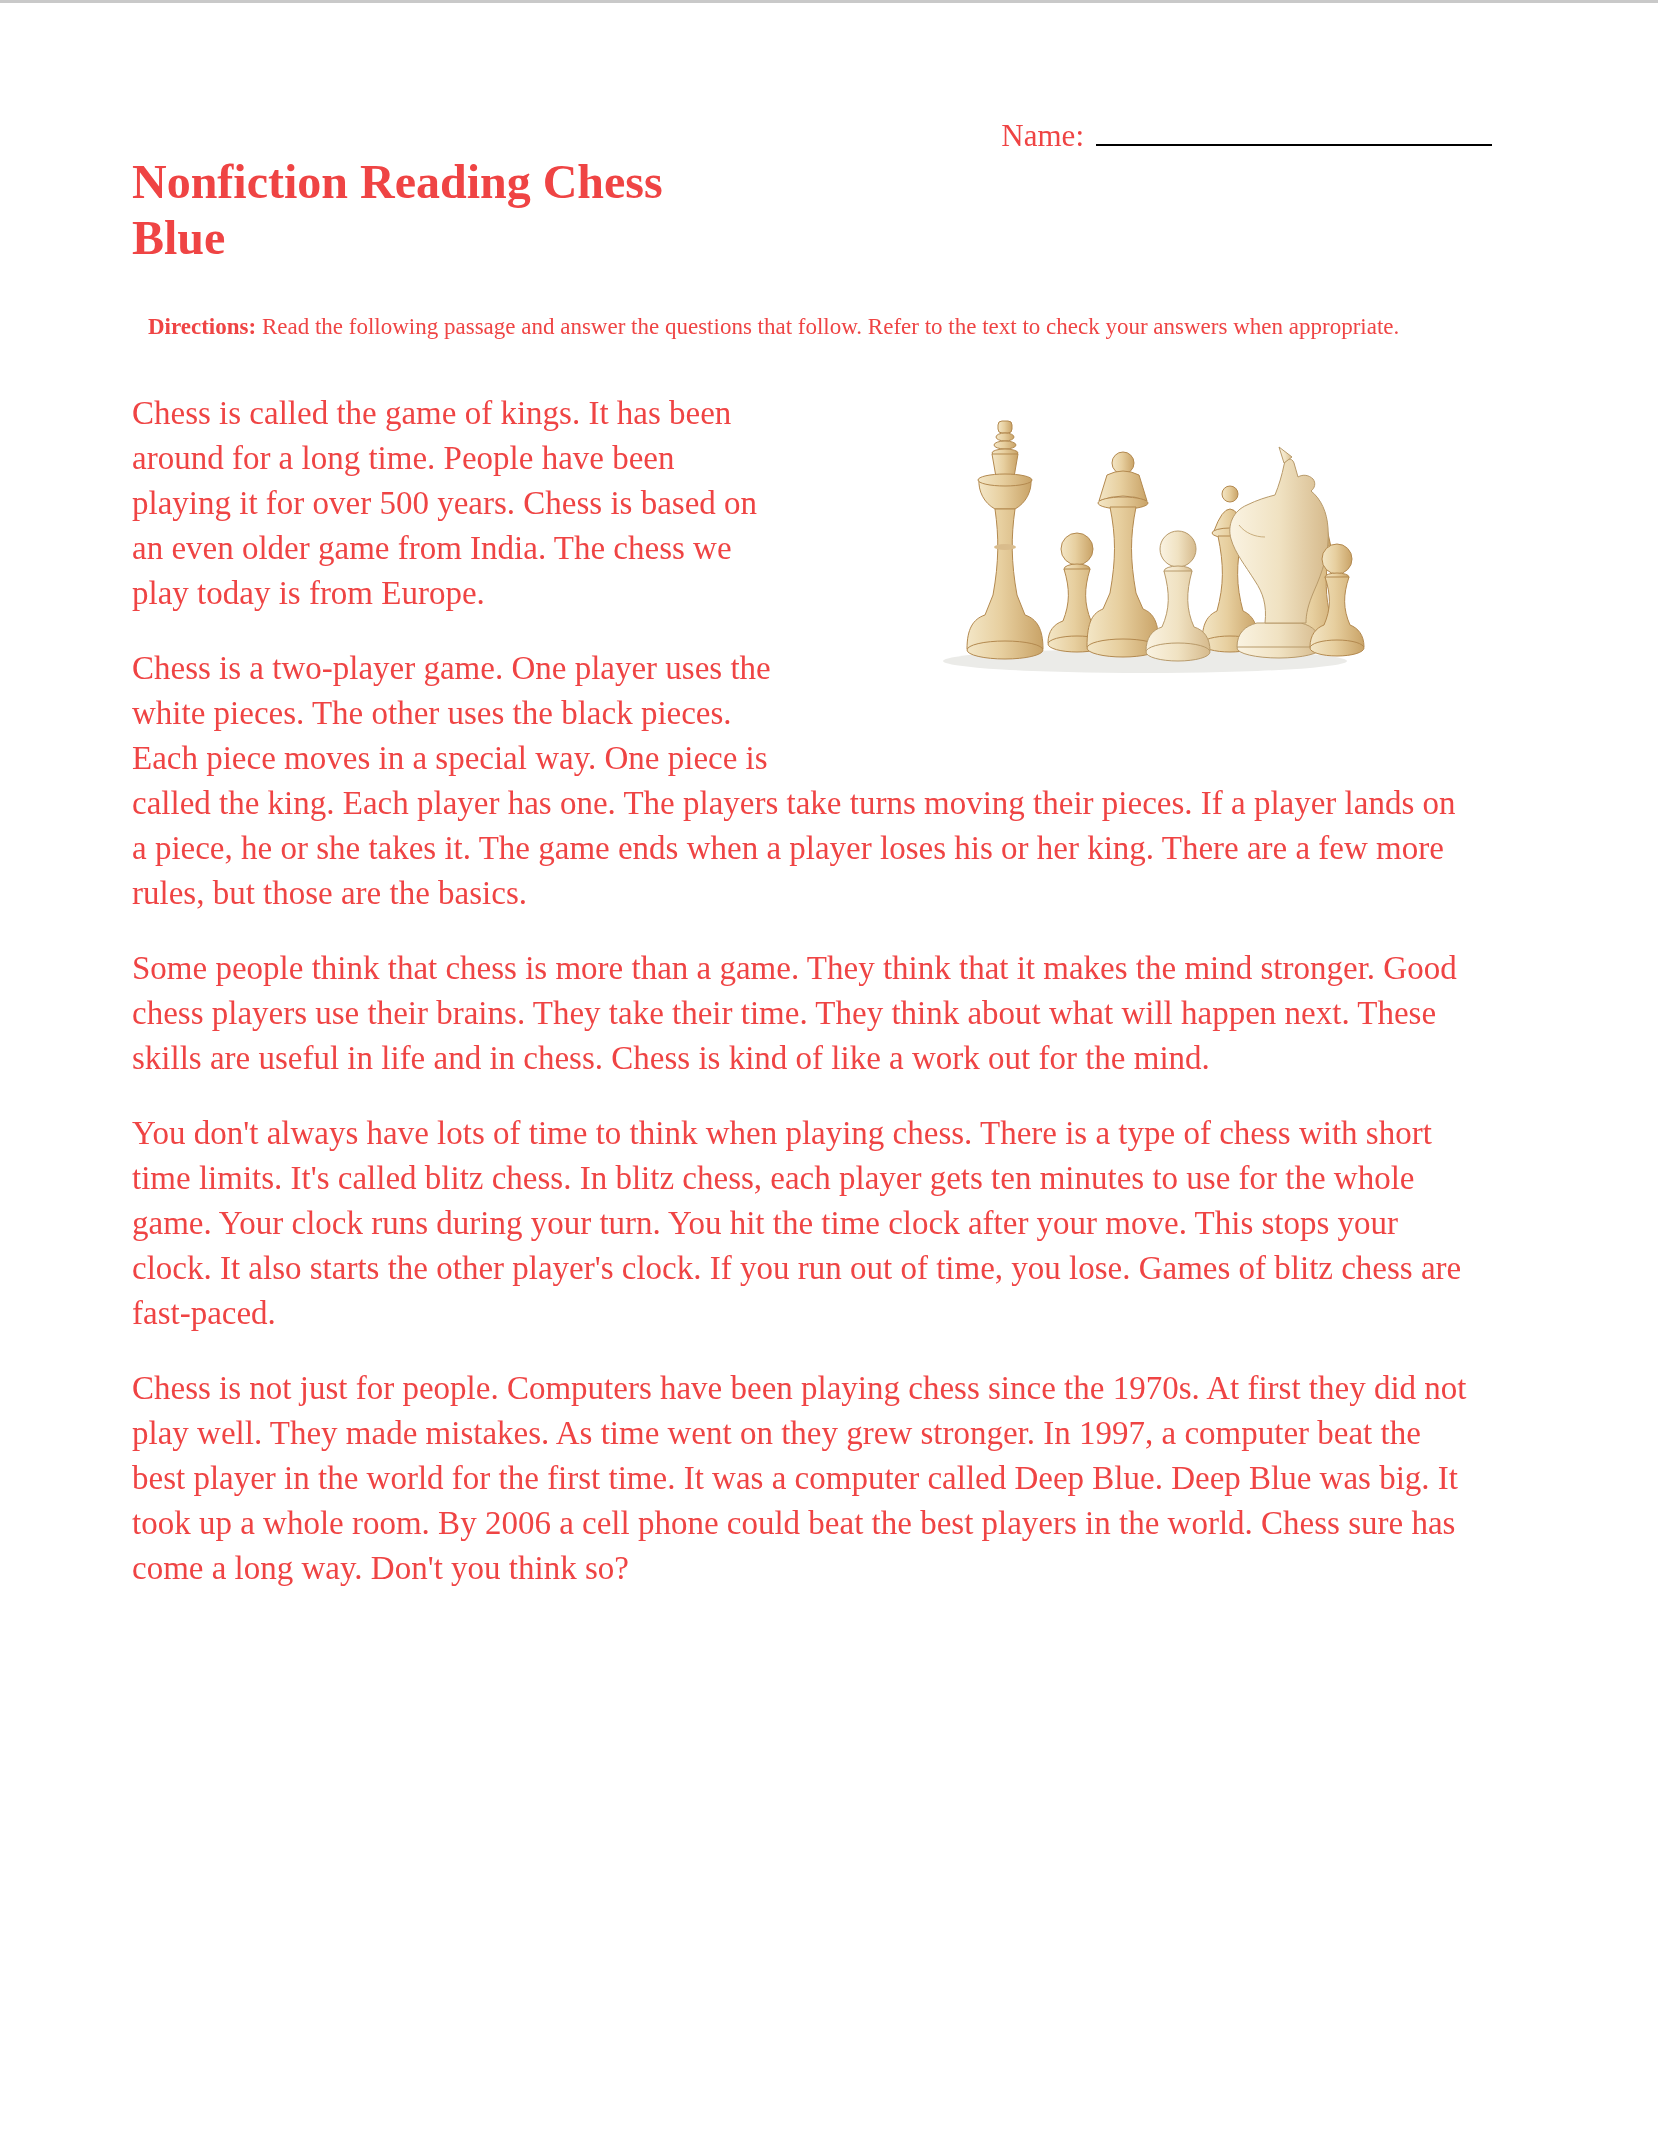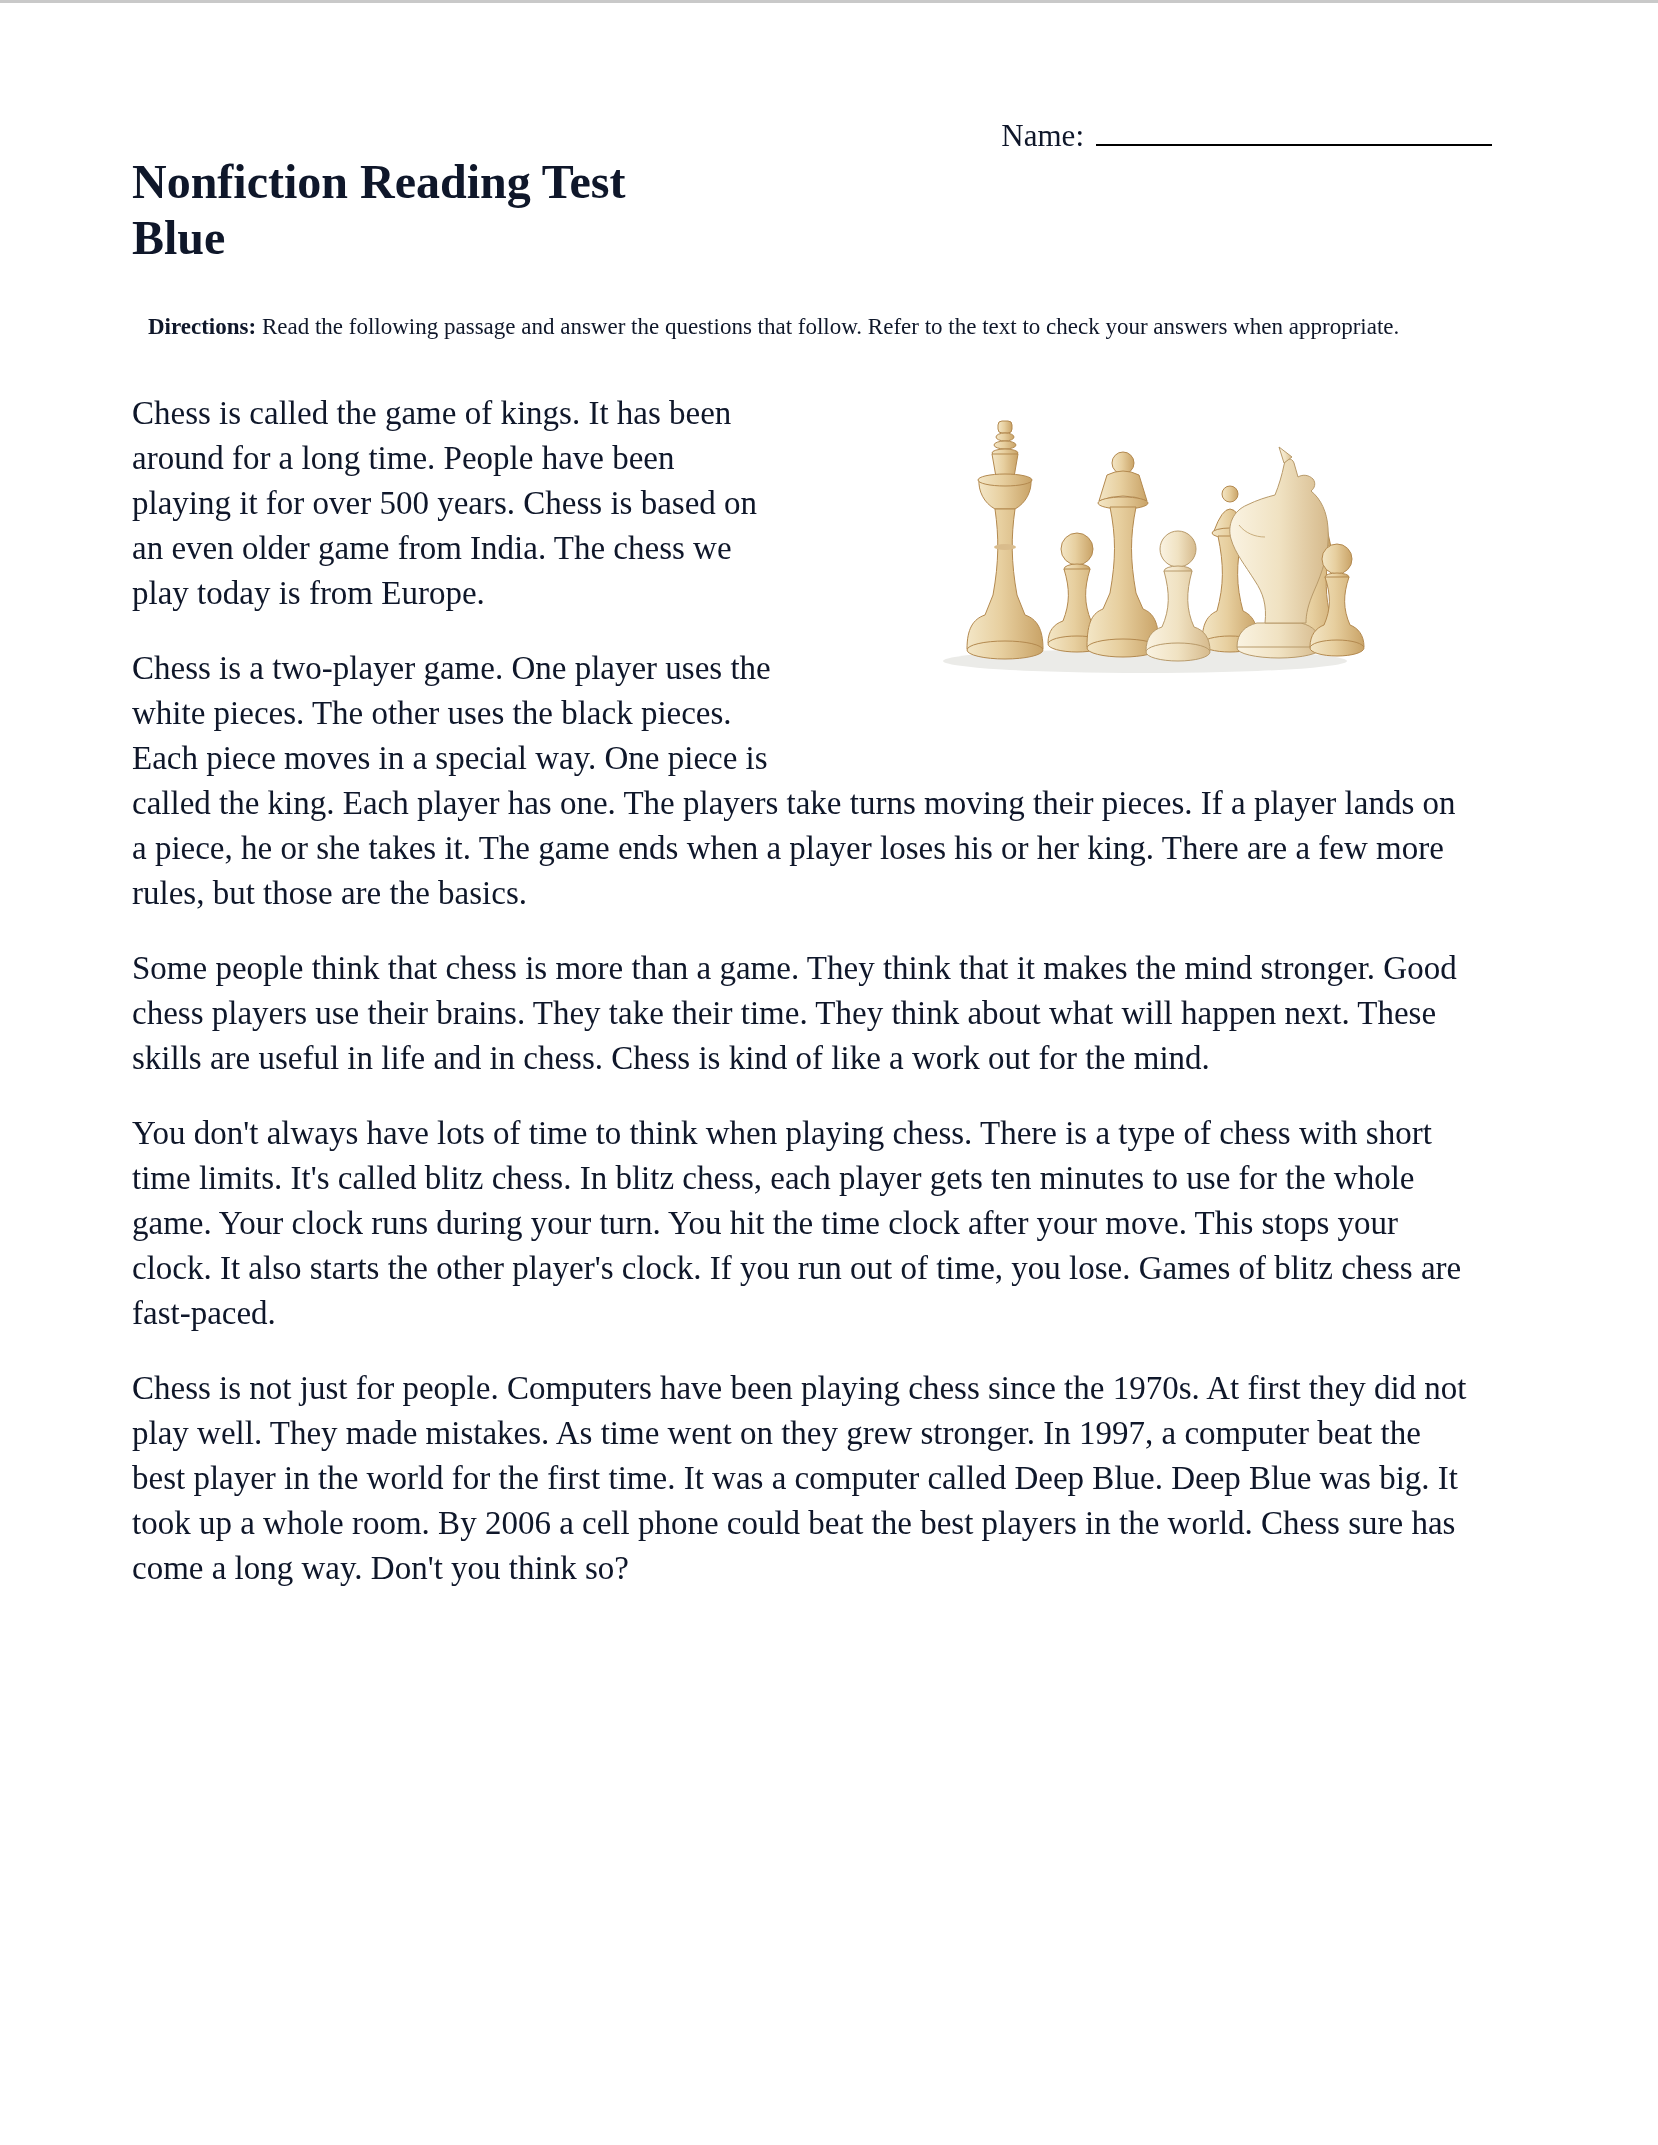--- a/index.html
+++ b/index.html
@@ -5,21 +5,21 @@
   html, body { margin: 0; padding: 0; background: #ffffff; }
   .page {
     position: relative;
     box-sizing: border-box;
     width: 1658px;
     height: 2145px;
     background: #ffffff;
     border-top: 3px solid #c9c9c9;
     padding: 115px 166px 0 132px;
     font-family: "Liberation Serif", "DejaVu Serif", serif;
-    color: #0f172a;
+    color: #ef4444;
     overflow: hidden;
   }
   .name-row {
     text-align: right;
     font-size: 31px;
     line-height: 36px;
     height: 36px;
     white-space: nowrap;
   }
   .name-line {
@@ -63,21 +63,21 @@
 </head>
 <body>
 
 <div class="page">
 
   <div class="name-row">
     <span class="name-label">Name:</span><span class="name-line"></span>
   </div>
 
   <h1 class="title">
-    <span>Nonfiction Reading Test</span><br>
+    <span>Nonfiction Reading Chess</span><br>
     <span>Blue</span>
   </h1>
 
   <p class="directions">
     <b>Directions:</b><span> Read the following passage and answer the questions that follow. Refer to the text to check your answers when appropriate.</span>
   </p>
 
   <div class="passage">
 
     <figure class="photo-figure">

